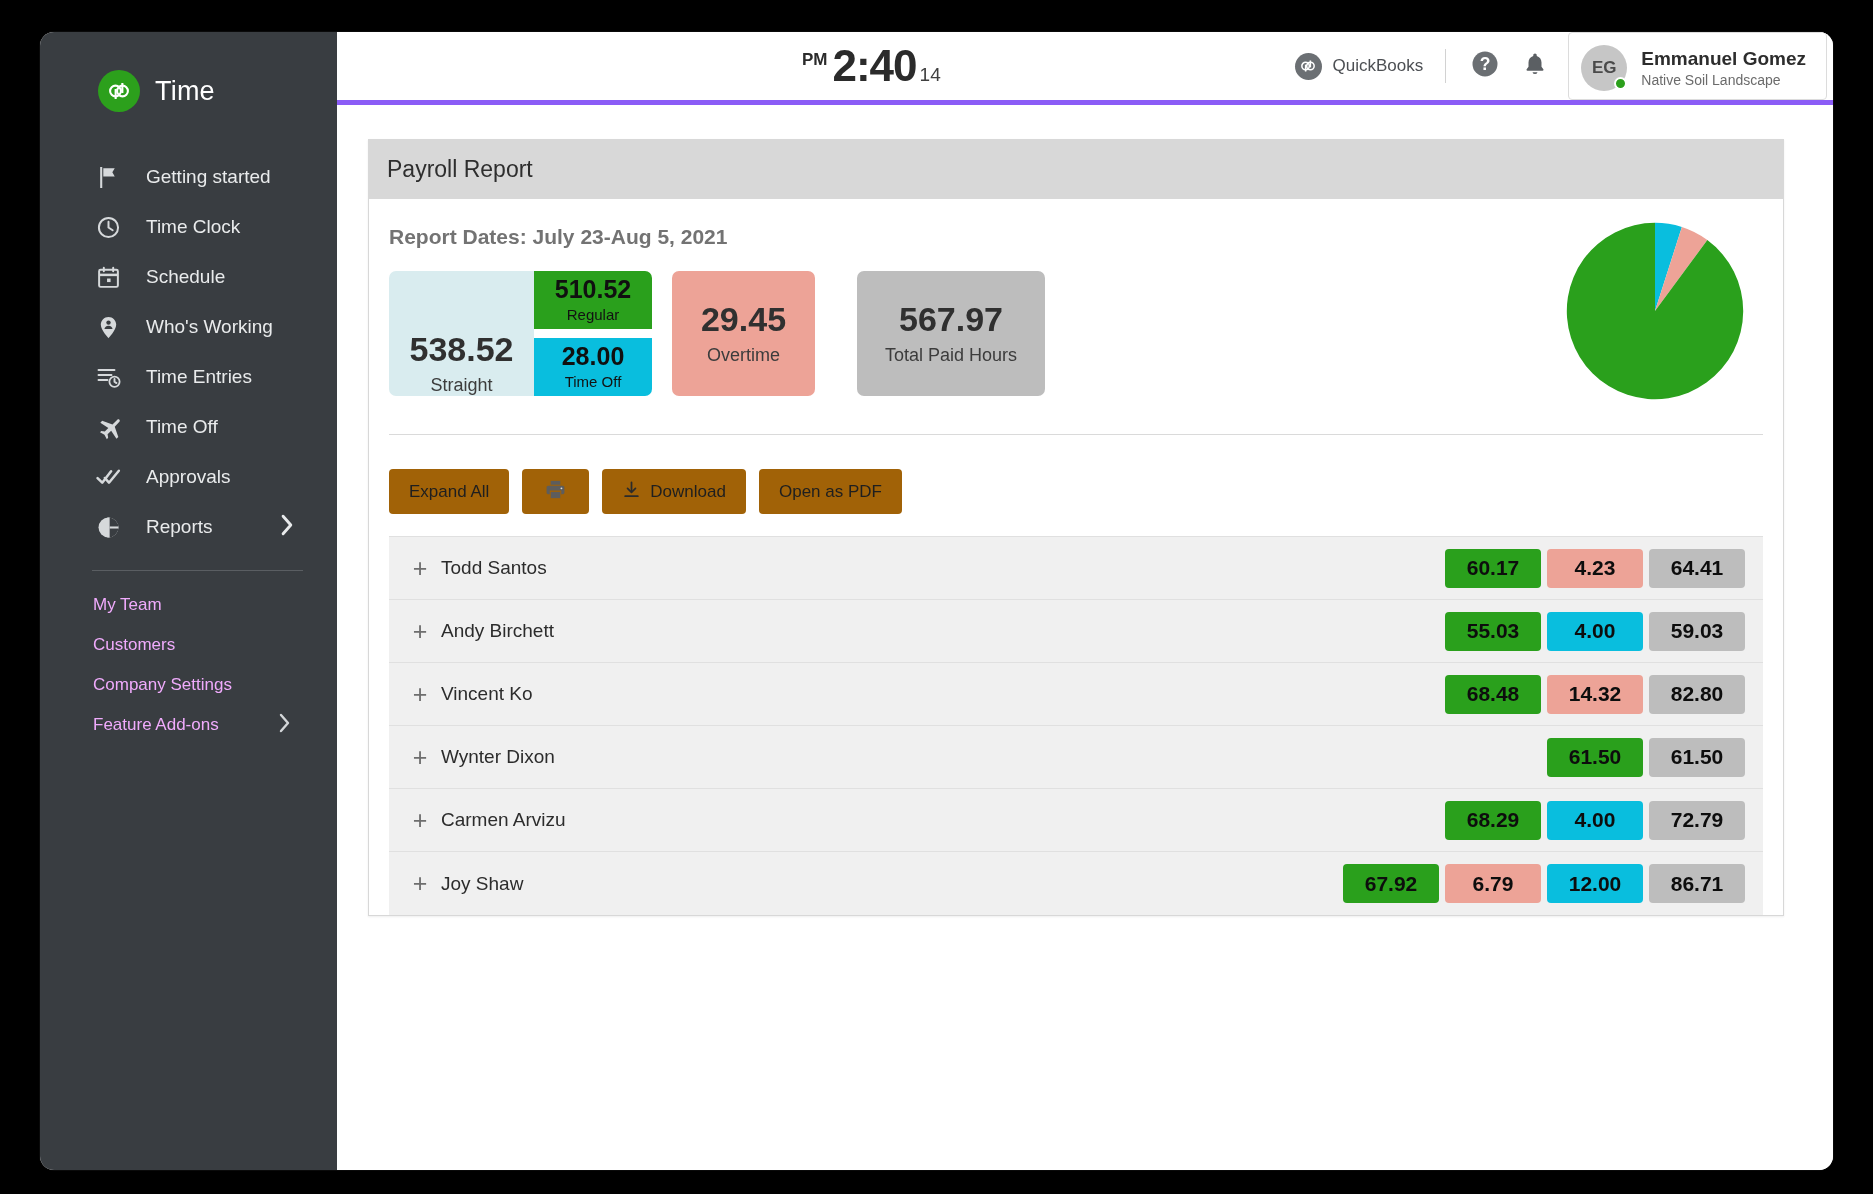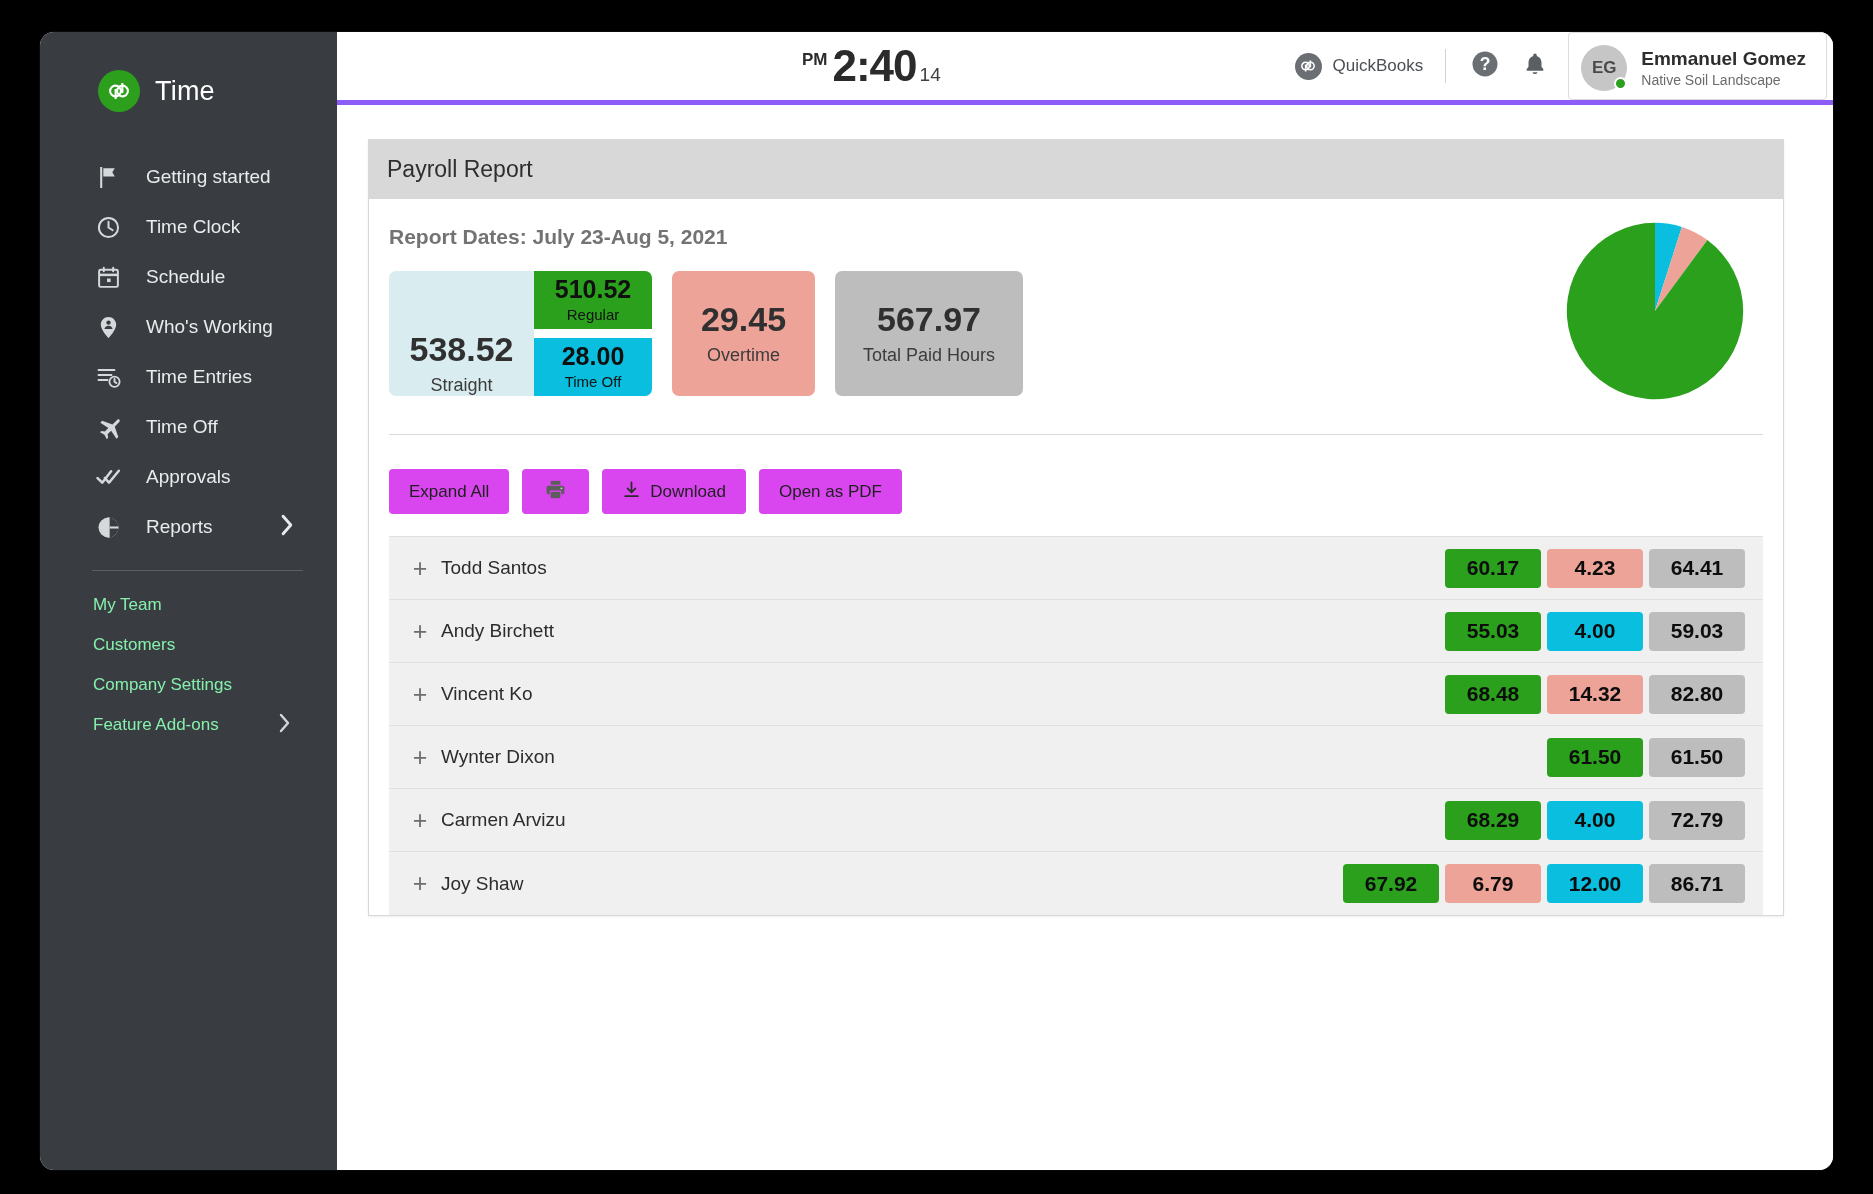--- a/index.html
+++ b/index.html
@@ -69,21 +69,21 @@
     height: 1px; background: #5a5e62;
     margin: 18px 34px 14px 52px;
   }
   .sub-item {
     display: flex; align-items: center;
     height: 40px;
     padding-left: 53px;
     position: relative;
     cursor: pointer;
   }
-  .sub-item .sub-label { font-size: 17px; color: #86efac; }
+  .sub-item .sub-label { font-size: 17px; color: #f0abfc; }
   .sub-item .chev { position: absolute; right: 45px; top: 50%; transform: translateY(-50%); color: #d4d7d9;}
 
   
   .main { flex: 1; background: #fff; display: flex; flex-direction: column; min-width: 0; }
 
   .topbar {
     height: 73px; flex: 0 0 73px;
     border-bottom: 5px solid #8b5cf6;
     display: flex; align-items: center;
     position: relative;
@@ -167,29 +167,29 @@
   .straight-main .big { font-size: 34px; font-weight: 700; color: #303030; line-height:1; }
   .straight-main .cap { font-size: 18px; color: #3c3c3c; margin-top: 9px; }
   .straight-side { width: 118px; display: flex; flex-direction: column; gap: 9px; }
   .side-cell { flex: 1; display:flex; flex-direction: column; align-items:center; justify-content:center; }
   .side-cell.reg { background: #2aa01c; }
   .side-cell.off { background: #09bede; }
   .side-cell .num { font-size: 25px; font-weight: 700; color: #101010; line-height: 1; }
   .side-cell .lbl { font-size: 15px; color: #121212; margin-top: 4px; }
 
   .box.overtime { background: #eda397; width: 143px; }
-  .box.total { background: #bdbdbd; width: 188px; }
+  .box.total { background: #bdbdbd; width: 188px; margin-left: 22px; }
 
   .pie-wrap { position: absolute; right: 38px; top: 22px; }
 
   .hr { height: 1px; background: #dadada; margin: 38px 0 0 0; }
 
   .btn-row { display: flex; gap: 13px; padding: 34px 0 22px 0; }
   .btn {
-    background: #d946ef; border: none; border-radius: 4px;
+    background: #a16207; border: none; border-radius: 4px;
     font-size: 17px; color: #1f1f1f; cursor: pointer;
     padding: 0 20px; height: 45px;
     display: flex; align-items: center; justify-content: center; gap: 9px;
     font-family: "Liberation Sans", sans-serif;
   }
   .btn.icon-only { width: 67px; padding: 0; }
 
   .table { border-top: 1px solid #e0e0e0; }
   .trow {
     display: flex; align-items: center;

